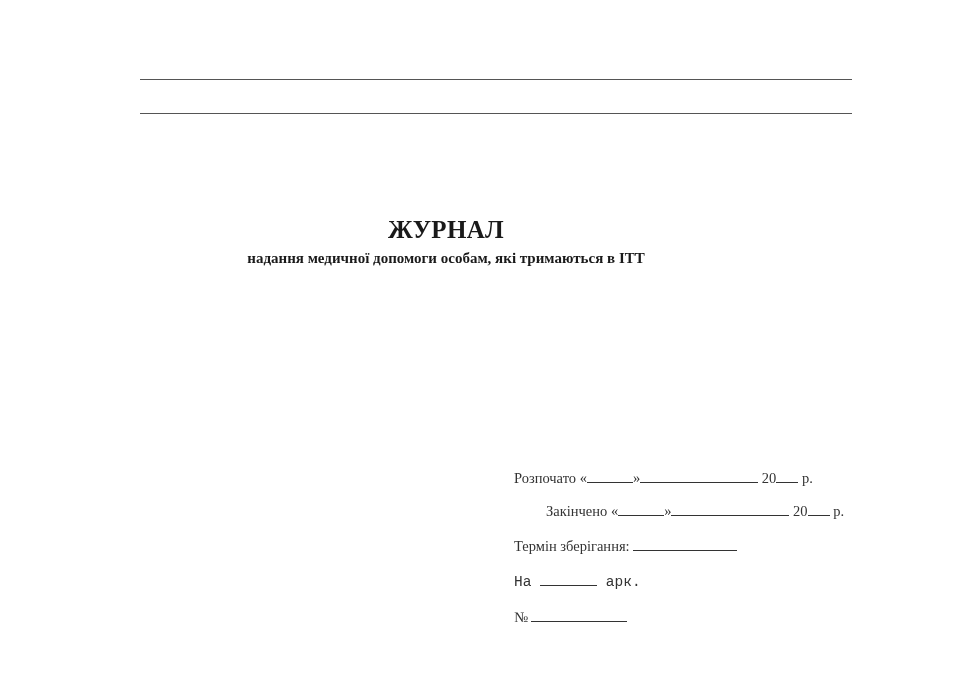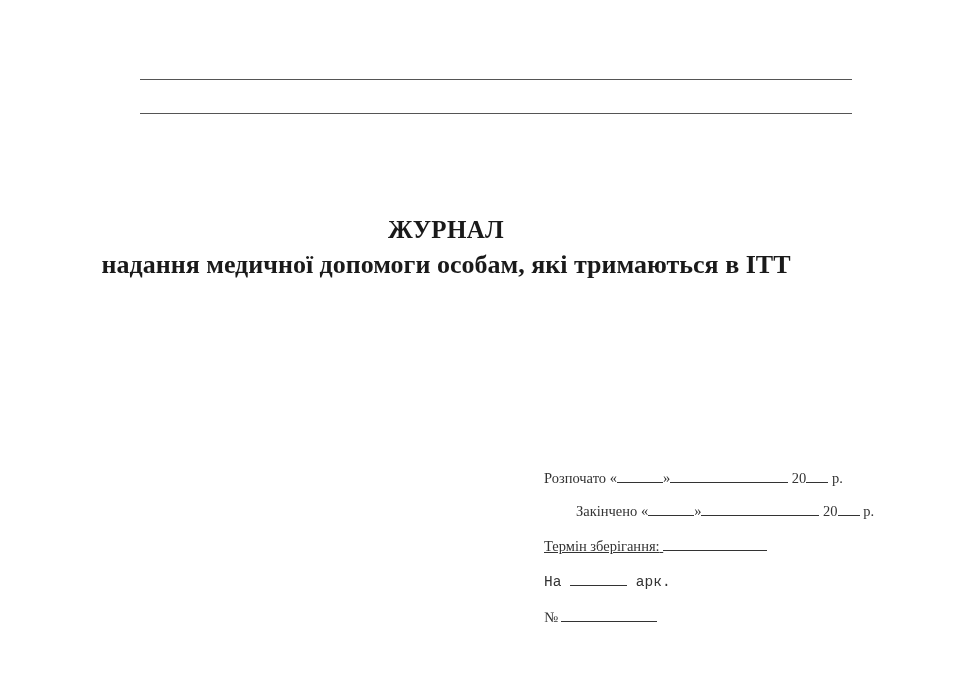--- a/index.html
+++ b/index.html
@@ -6,23 +6,23 @@
   body {
     width: 970px; height: 686px; background: #ffffff; position: relative; overflow: hidden;
     font-family: "Liberation Serif", "DejaVu Serif", serif; color: #222222;
   }
   .rule { position: absolute; left: 140px; width: 712px; height: 0; border-top: 1.3px solid #555555; }
   .title {
     position: absolute; left: 0; width: 892px; text-align: center;
     font-family: "Liberation Serif", serif; font-weight: bold; color: #1a1a1a;
   }
   .t1 { top: 216px; font-size: 25px; letter-spacing: 0.3px; }
-  .t2 { top: 250px; font-size: 26px; }
+  .t2 { top: 250px; font-size: 15px; }
   .field {
-    position: absolute; left: 544px; font-size: 14.5px; color: #333333; white-space: nowrap;
+    position: absolute; left: 514px; font-size: 14.5px; color: #333333; white-space: nowrap;
     font-family: "Liberation Serif", serif;
   }
   .blank { display: inline-block; border-bottom: 1px solid #333333; height: 12px; vertical-align: baseline; }
 </style>
 </head>
 <body>
 
 <div class="rule" style="top:79px;"></div>
 <div class="rule" style="top:113px;"></div>
 
@@ -36,21 +36,21 @@
   <span>р.</span>
 </div>
 
 <div class="field" style="top:503px;margin-left:32px;">
   <span>Закінчено</span>
   <span>«</span><span class="blank" style="width:46px;"></span><span>»</span><span class="blank" style="width:118px;"></span>
   <span>20</span><span class="blank" style="width:22px;"></span>
   <span>р.</span>
 </div>
 
-<div class="field" style="top:538px;text-decoration:underline;">
+<div class="field" style="top:538px;">
   <span>Термін зберігання:</span>
   <span class="blank" style="width:104px;"></span>
 </div>
 
 <div class="field" style="top:573px;font-family:Liberation Mono, monospace;">
   <span>На</span>
   <span class="blank" style="width:57px;"></span>
   <span>арк.</span>
 </div>
 

